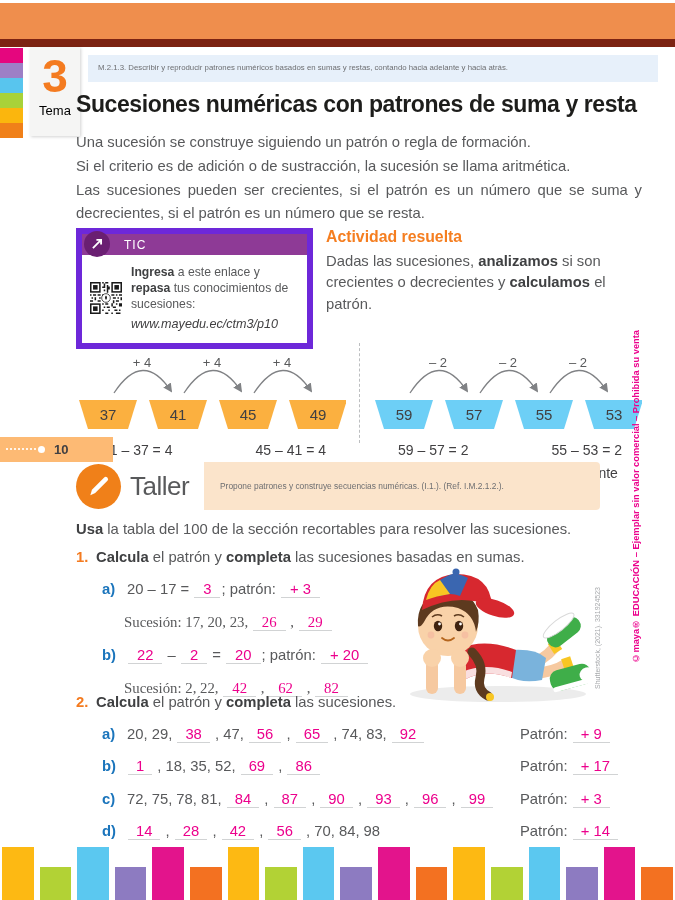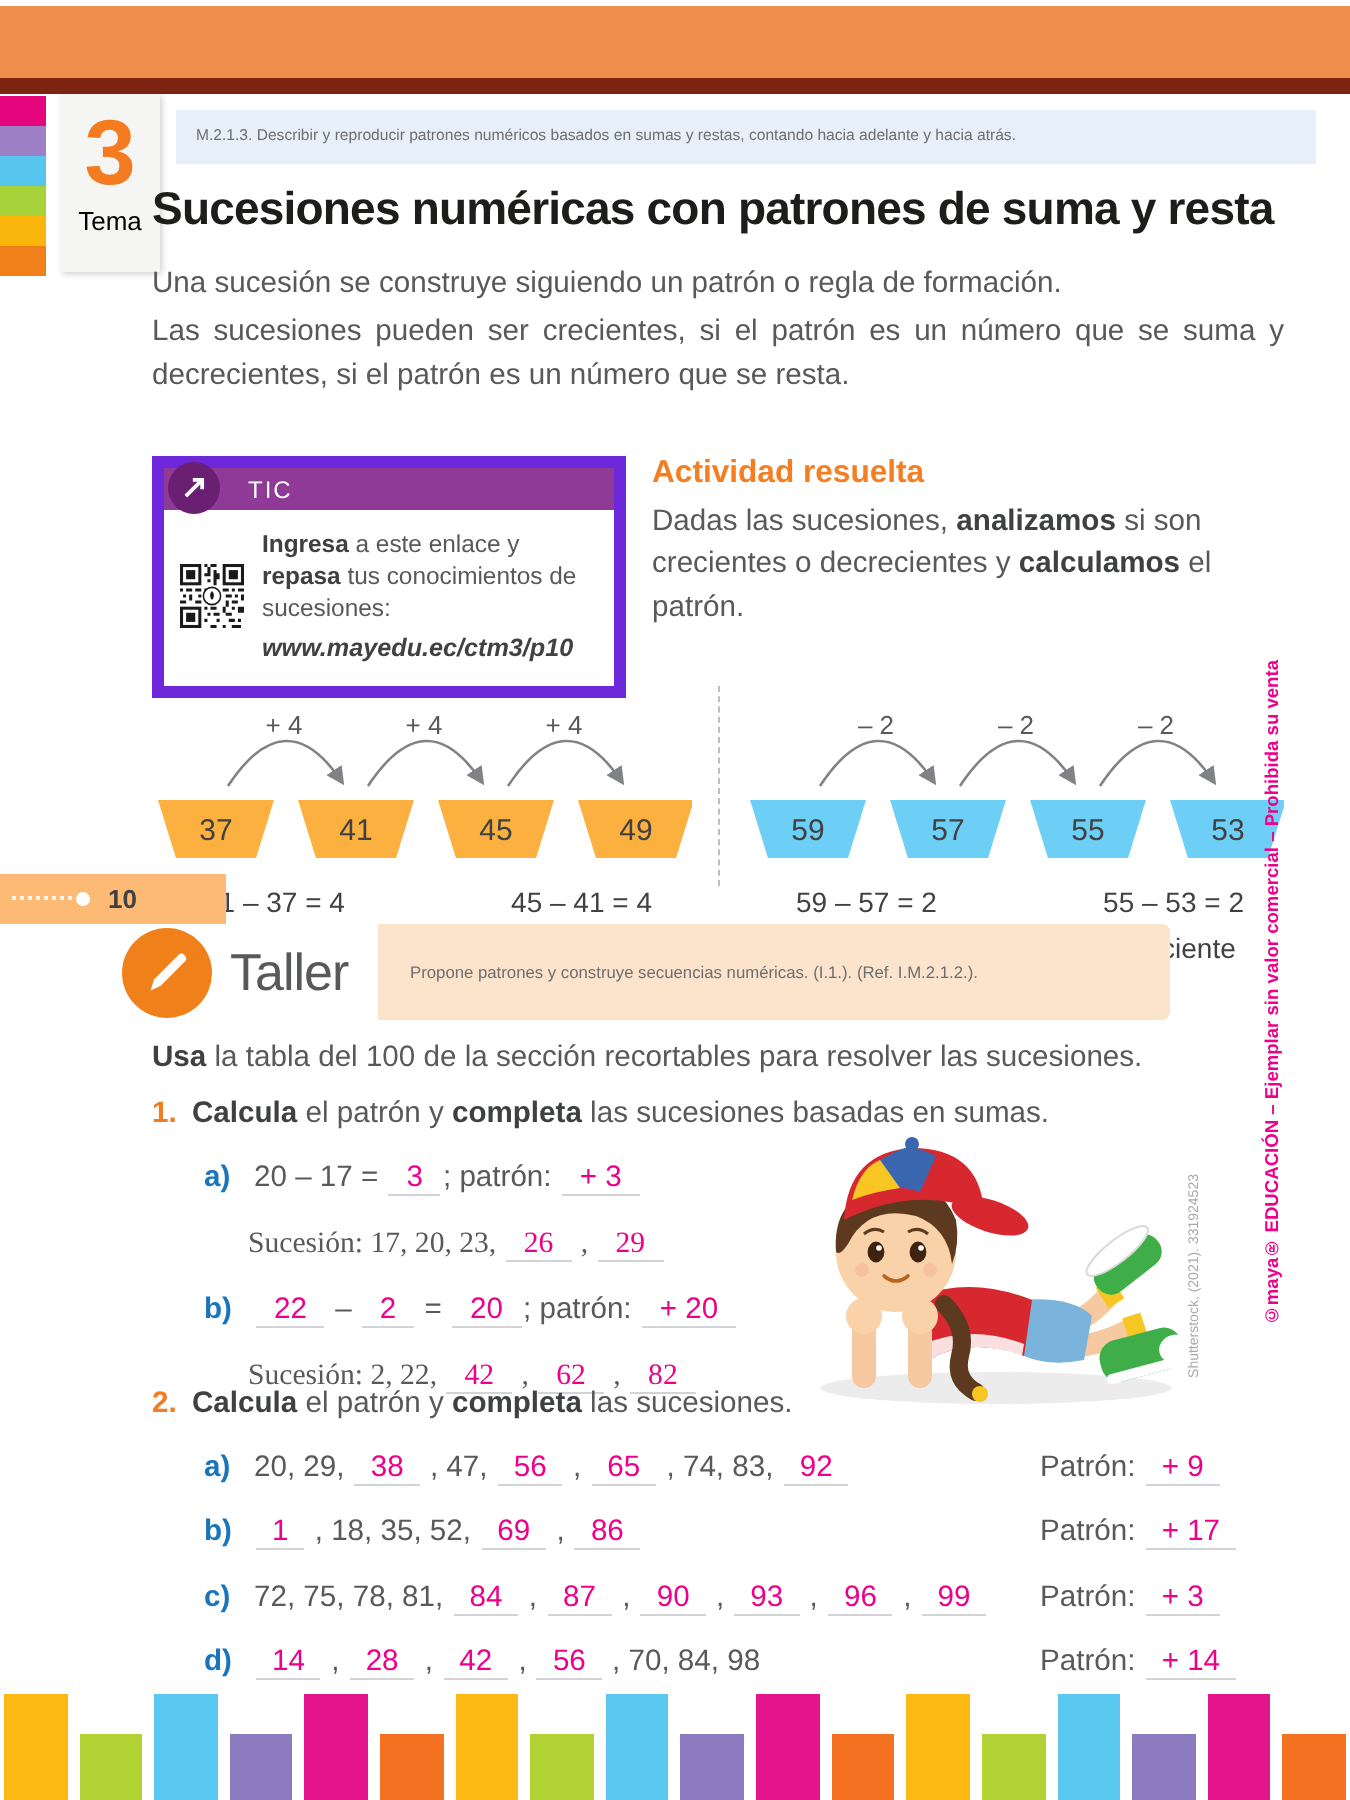--- a/index.html
+++ b/index.html
@@ -34,21 +34,21 @@
 
   
   .tic-activity { position:absolute; left:76px; top:228px; width:566px; display:flex; }
   .tic-box { width:237px; border:6px solid #6d28d9; background:#fff; flex:none; }
   .tic-head { height:21px; background:#8e3a96; color:#fff; display:flex; align-items:center; position:relative; }
   .tic-cursor { position:absolute; left:2px; top:-3px; width:26px; height:26px; border-radius:50%;
                 background:#6a1f72; display:flex; align-items:center; justify-content:center; }
   .tic-label { margin-left:42px; font-size:12px; letter-spacing:1px; }
   .tic-body { display:flex; gap:9px; padding:9px 8px 10px 8px; }
   .tic-text { font-size:12.2px; color:#58595b; line-height:1.32; }
-  .tic-url { display:block; margin-top:4px; font-size:12.6px; font-style:italic; font-weight:700;
+  .tic-url { display:block; margin-top:4px; font-size:12.6px; font-style:italic; font-weight:400;
              color:#414042; text-decoration:none; }
   .activity { margin-left:13px; width:305px; }
   .activity h3 { font-size:15.8px; font-weight:700; color:#f57e20; margin-bottom:5px; }
   .activity p { font-size:14.8px; color:#58595b; line-height:1.45; }
 
   
   .sequences { position:absolute; left:76px; top:337px; width:566px; display:flex; }
   .seq { width:270px; flex:none; }
   .seq-divider { border-left:1px dashed #bcbec0; margin:6px 12px 0 13px; height:100px; }
   .eqrow { display:flex; justify-content:space-between; padding:0 20px 0 26px; font-size:14px;
@@ -58,21 +58,21 @@
   .seq svg text.stp { font-size:13px; fill:#58595b; }
 
   
   .page-tab { position:absolute; left:0; top:437px; width:113px; height:25px; background:#fdba74;
               display:flex; align-items:center; }
   .dots { width:30px; margin-left:6px; border-bottom:2px dotted rgba(255,255,255,.85); transform:translateY(-1px); }
   .dot { width:7px; height:7px; border-radius:50%; background:#fff; margin-left:2px; flex:none; }
   .pageno { font-size:13px; font-weight:700; color:#414042; margin-left:9px; }
 
   
-  .taller { position:absolute; left:61px; top:462px; width:524px; height:48px; display:flex; }
+  .taller { position:absolute; left:76px; top:462px; width:524px; height:48px; display:flex; }
   .taller-left { width:128px; background:#fff; display:flex; align-items:center; flex:none; }
   .taller-logo { width:45px; height:45px; border-radius:50%; background:#f08019; display:flex;
                  align-items:center; justify-content:center; flex:none; }
   .taller-word { font-size:26px; color:#58595b; margin-left:9px; letter-spacing:-0.5px; }
   .taller-desc { flex:1; background:#fbe4cb; border-radius:0 4px 4px 0; font-size:8.4px; color:#6d6e71;
                  display:flex; align-items:center; padding-left:16px; }
 
   .usa-line { position:absolute; left:76px; top:521px; font-size:14.8px; color:#58595b; }
 
   
@@ -131,20 +131,21 @@
     <div class="tema-num">3</div>
     <div class="tema-label">Tema</div>
   </div>
 
   <div class="standard-box">M.2.1.3. Describir y reproducir patrones numéricos basados en sumas y restas, contando hacia adelante y hacia atrás.</div>
 
   <h1 class="page-title">Sucesiones numéricas con patrones de suma y resta</h1>
 
   <div class="intro">
     <p>Una sucesión se construye siguiendo un patrón o regla de formación.</p>
+    <p>Si el criterio es de adición o de sustracción, la sucesión se llama aritmética.</p>
     <p class="just">Las sucesiones pueden ser crecientes, si el patrón es un número que se suma y decrecientes, si el patrón es un número que se resta.</p>
   </div>
 
   <div class="tic-activity">
 
     <div class="tic-box">
       <div class="tic-head">
         <span class="tic-cursor">
           <svg width="14" height="14" viewBox="0 0 12 12">
               <path d="M2.5 9.5L9.5 2.5M5.5 2.5h4v4" stroke="#fff" stroke-width="1.6" fill="none"></path>

